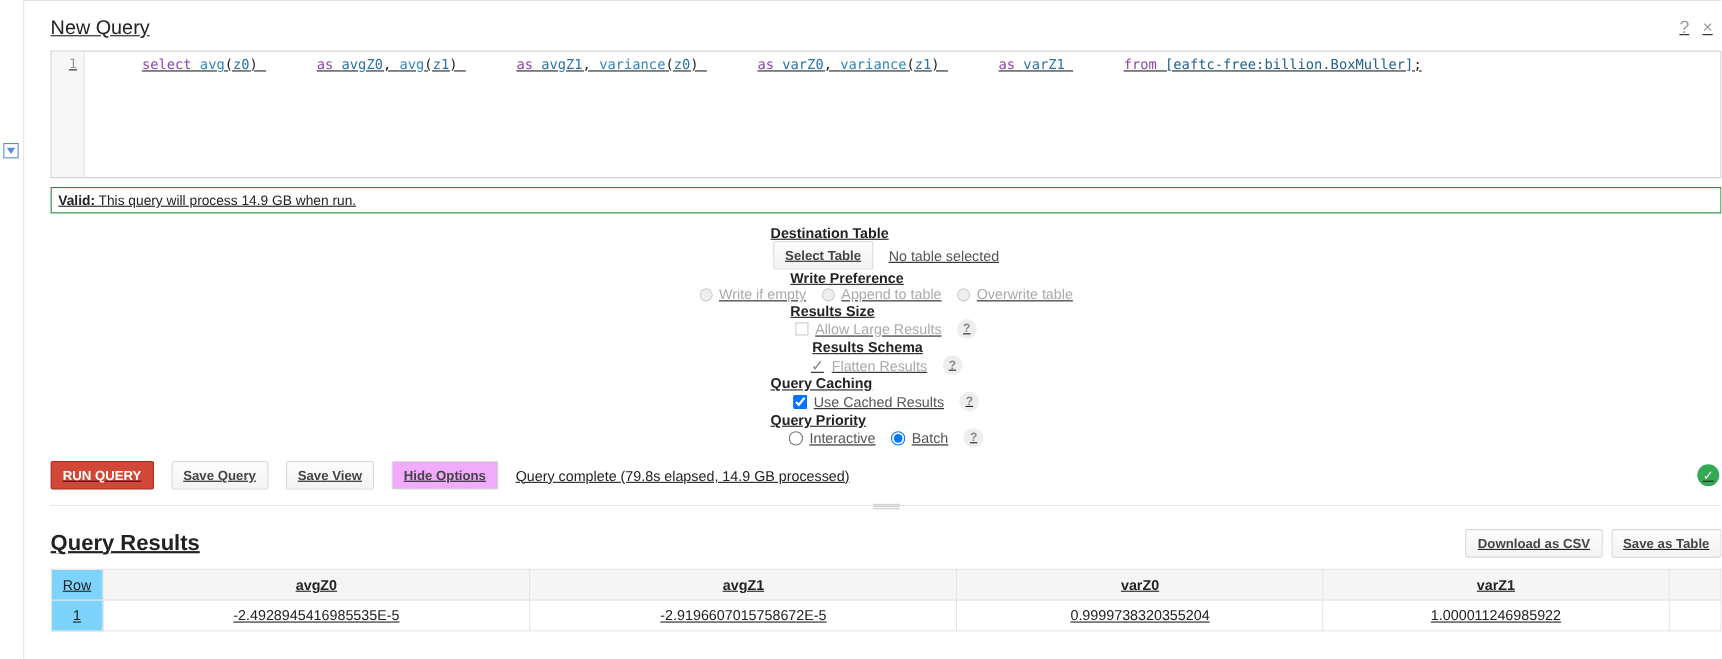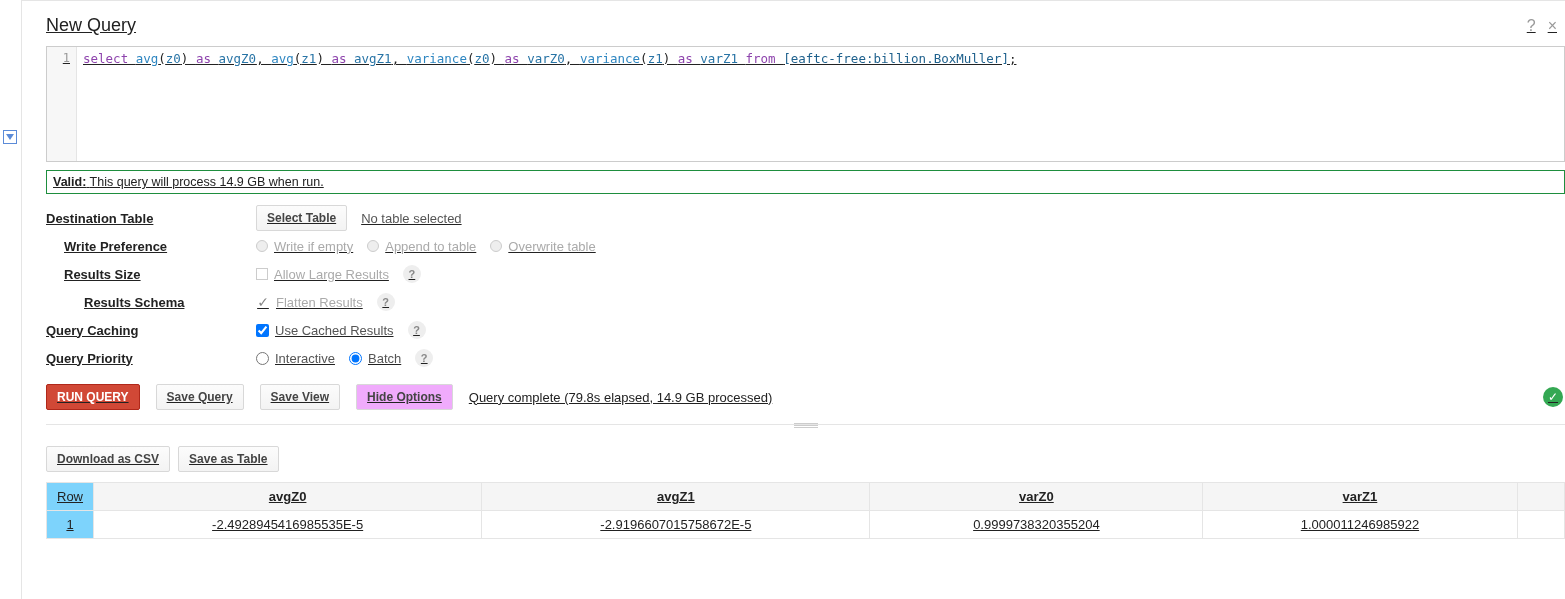--- a/index.html
+++ b/index.html
@@ -10,29 +10,29 @@
   .left-dropdown svg { display:block; }
   .main { flex:1; padding:0 0 0 24px; border-top:1px solid #e5e5e5; }
   .content { padding:14px 0 0 0; max-width:100%; }
   .titlebar { display:flex; align-items:center; }
   .title { font-size:18px; color:#222; flex:1; }
   .title-actions { display:flex; gap:12px; align-items:center; padding-right:8px; }
   .icon-btn { color:#999; cursor:pointer; font-size:16px; line-height:1; }
   .editor-wrap { margin-top:10px; border:1px solid #ccc; border-radius:0; display:flex; height:116px; }
   .gutter { width:30px; background:#f7f7f7; border-right:1px solid #e5e5e5; color:#999; text-align:right; padding:4px 6px 0 0; font-family: Consolas, Menlo, monospace; font-size:12px; }
   .code { flex:1; padding:4px 6px; font-family: Consolas, Menlo, monospace; font-size:12.5px; color:#333; white-space:pre; overflow:auto; }
-  .kw { color:#8e44ad; }
+  .kw { color:#8e44ad;margin-left:46px; }
   .fn { color:#2e86c1; }
   .id { color:#2874a6; }
   .tbl { color:#1f618d; }
   .op { color:#222; }
   .valid-bar { margin-top:8px; border:1px solid #1e8e3e; padding:4px 6px; font-size:12.5px; }
   .valid-bar b { font-weight:bold;text-align:center; }
   .opts { margin-top:10px; }
-  .opt-row { display:flex; align-items:center; min-height:28px; font-size:13px; }
+  .opt-row { display:flex; align-items:center; min-height:28px; font-size:13px;flex-direction:column; }
   .opt-label { width:210px; text-align:left; font-weight:bold; color:#222; padding-left:0; }
   .opt-label.indent { padding-left:18px; }
   .opt-label.indent2 { padding-left:38px; }
   .opt-body { display:flex; align-items:center; gap:14px; color:#555; }
   .btn { border:1px solid #d8d8d8; background:linear-gradient(#fcfcfc,#f3f3f3); color:#444; padding:5px 10px; font-size:12px; cursor:pointer; border-radius:2px; font-weight:bold; }
   .btn.primary { background:#d14836; border-color:#b0281a; color:#fff; }
   .btn.pressed { background:#f0abfc; }
   .radio, .check { display:inline-flex; align-items:center; gap:6px; }
   .radio input, .check input { margin:0; }
   .help { width:18px; height:18px; border-radius:50%; background:#eee; color:#888; display:inline-flex; align-items:center; justify-content:center; font-size:11px; cursor:pointer; font-weight:bold; }
@@ -170,20 +170,21 @@
         <button class="btn pressed">Hide Options</button>
         <span>Query complete (79.8s elapsed, 14.9 GB processed)</span>
         <span class="spacer"></span>
         <span class="status-ok">✓</span>
       </div>
 
       <hr class="sep">
       <div class="drag-handle"></div>
 
       <div class="results-header">
+        <h2>Query Results</h2>
         <div class="results-actions">
           <button class="btn">Download as CSV</button>
           <button class="btn">Save as Table</button>
         </div>
       </div>
 
       <table class="results">
         <thead>
             <tr id="results-head">
               <th class="rowh">Row</th>

